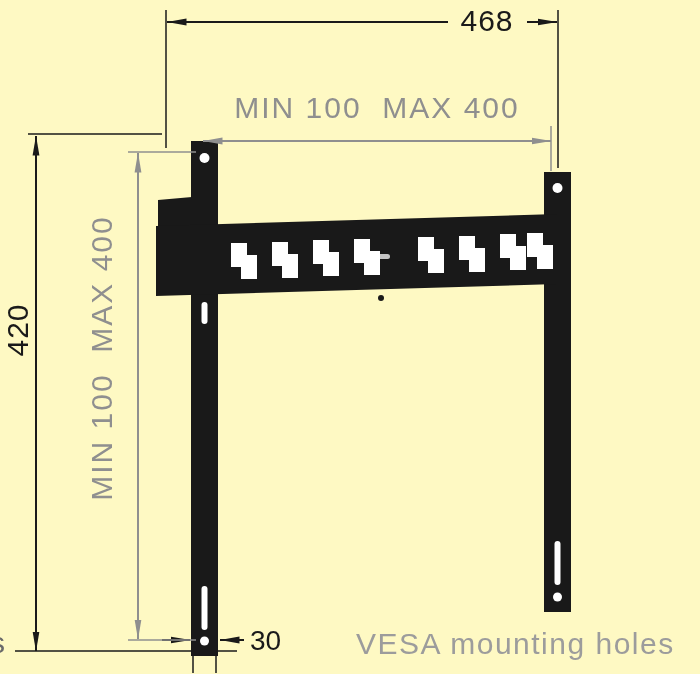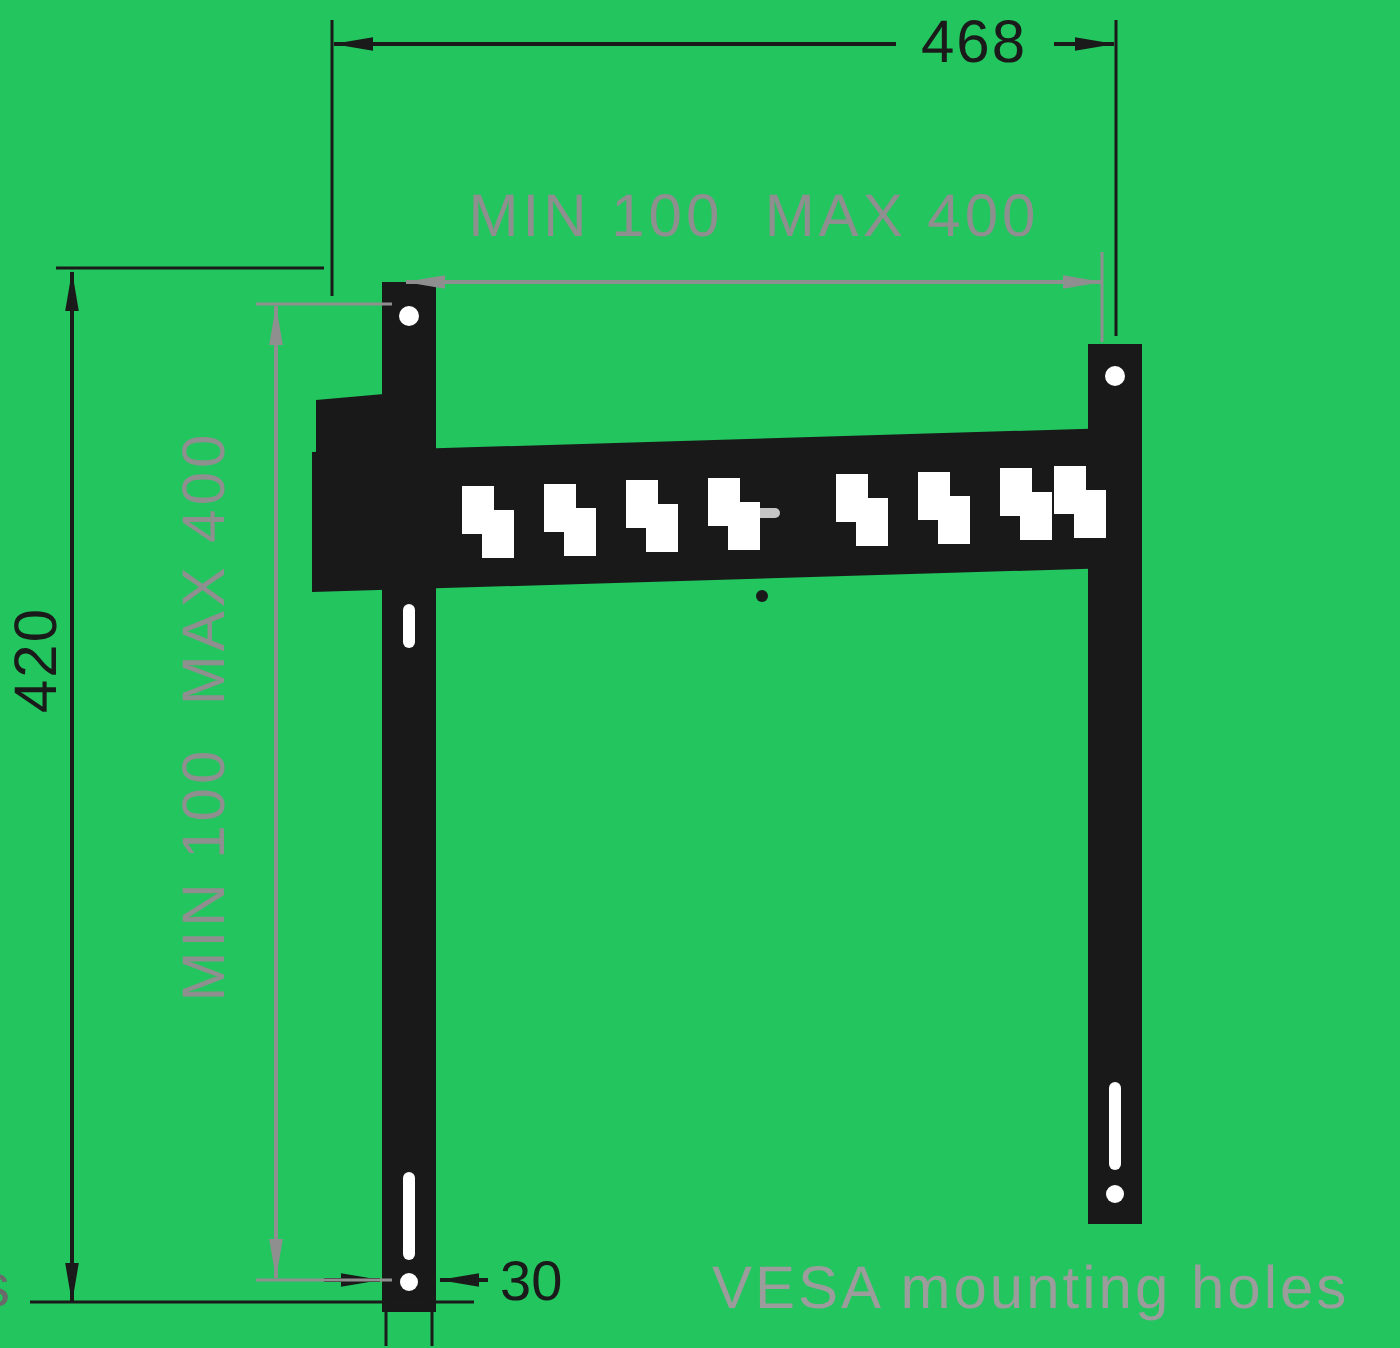--- a/index.html
+++ b/index.html
@@ -8,21 +8,21 @@
     background: #ffffff;
     width: 700px;
     height: 674px;
     overflow: hidden;
     font-family: "Liberation Sans", sans-serif;
   }
   .canvas {
     position: relative;
     width: 700px;
     height: 674px;
-    background: #22c55e;
+    background: #fef9c3;
   }
   svg text {
     font-family: "Liberation Sans", sans-serif;
     white-space: pre;
   }
   .dim-black-txt {
     font-size: 30px;
     fill: #1a1a1a;
     letter-spacing: 1px;
   }

